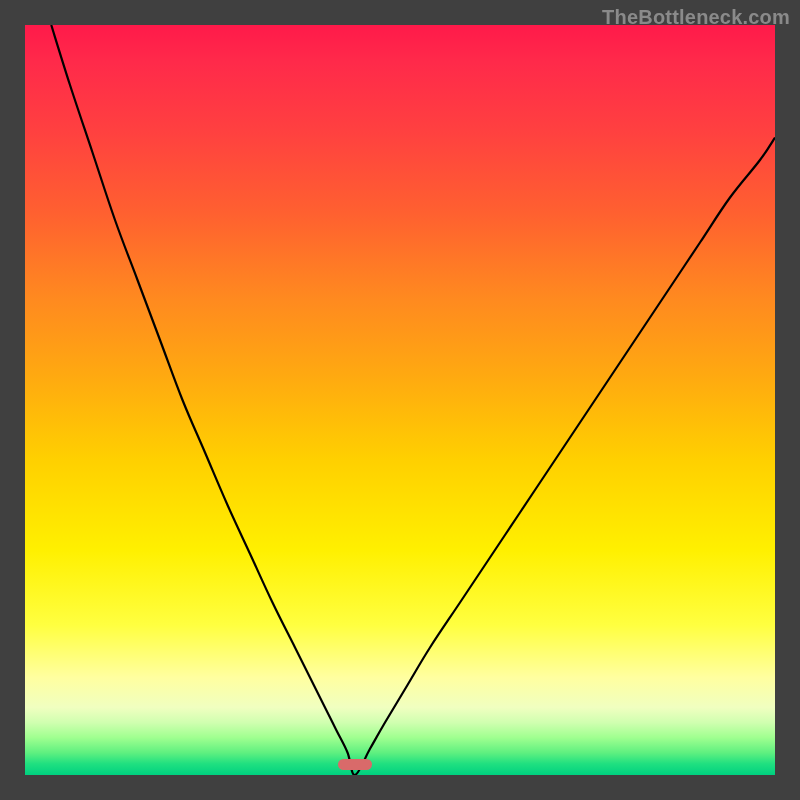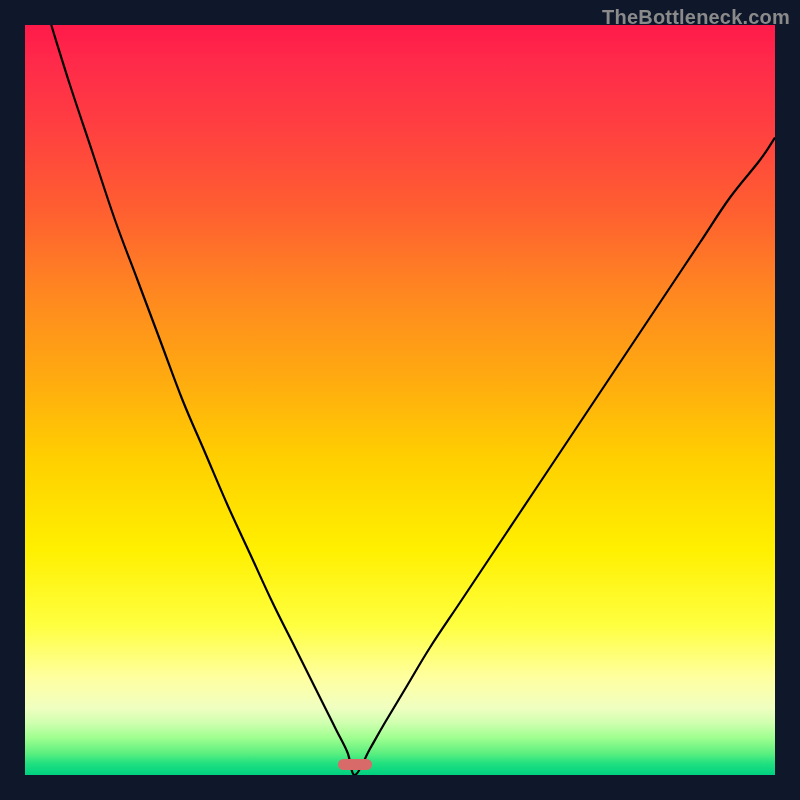--- a/index.html
+++ b/index.html
@@ -1,17 +1,17 @@
 <!DOCTYPE html>
 <html><head>
 <meta charset="utf-8">
 <style>
   * { margin: 0; padding: 0; box-sizing: border-box; }
   html, body { width: 800px; height: 800px; overflow: hidden; background: #000; }
-  .container { width: 800px; height: 800px; position: relative; background: #0f172a; }
+  .container { width: 800px; height: 800px; position: relative; background: #404040; }
   .plot-area {
     position: absolute;
     left: 25px;
     top: 25px;
     width: 750px;
     height: 750px;
     overflow: hidden;
   }
   .gradient-bg {
     position: absolute;

